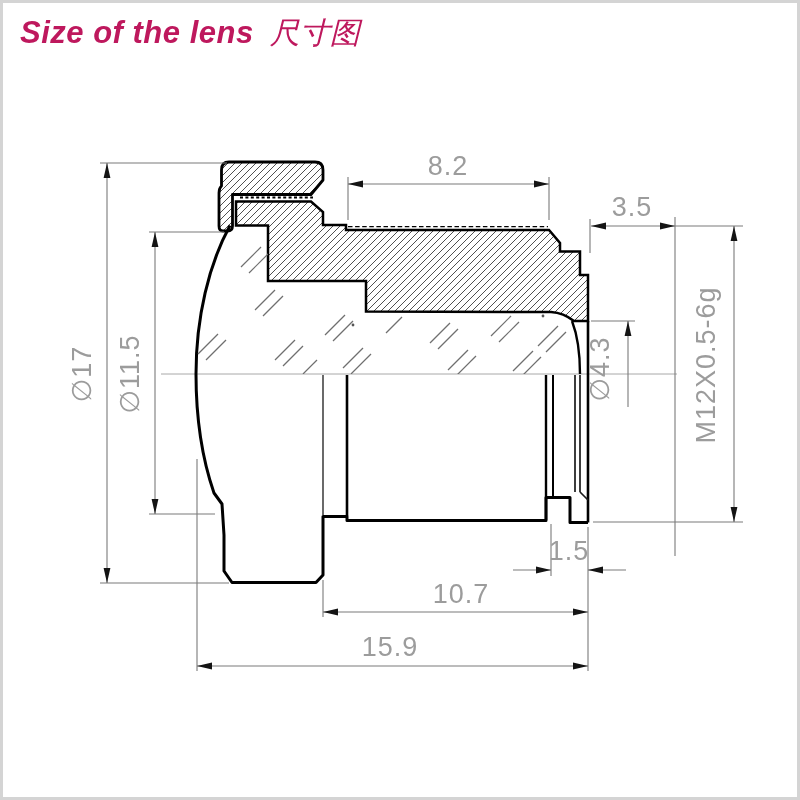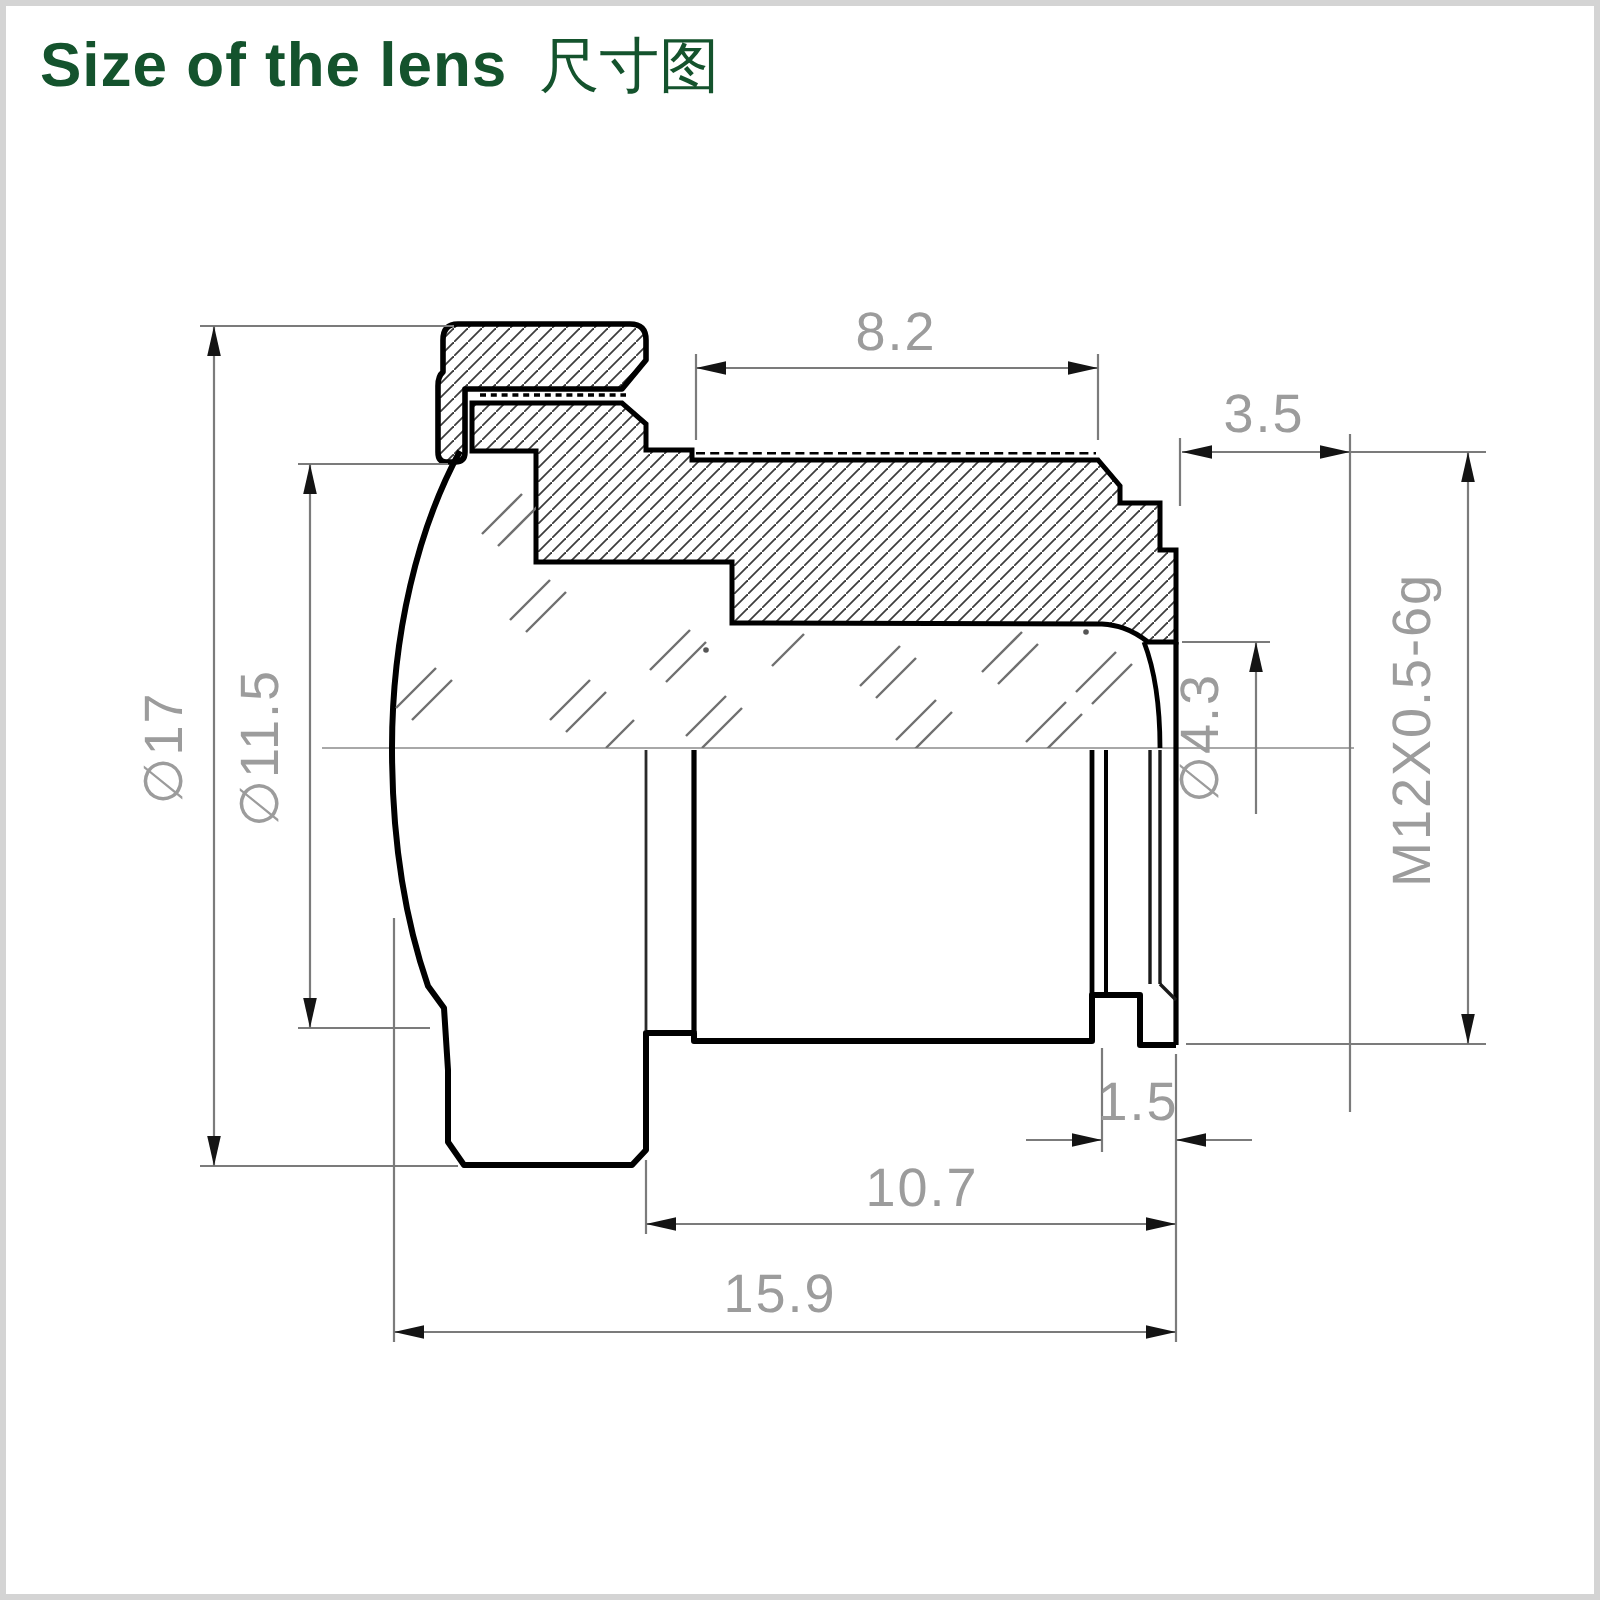--- a/index.html
+++ b/index.html
@@ -8,22 +8,23 @@
     width:800px;height:800px;
     box-sizing:border-box;
     border:3px solid #d4d4d4;
     background:#ffffff;
     font-family:"Liberation Sans", sans-serif;
     overflow:hidden;
   }
   .title{
     position:absolute;
     left:17px;top:10px;
-    color:#14532d;
+    color:#be185d;
     white-space:nowrap;
+    font-style:italic;
   }
   .title .en{
     font-size:31px;
     font-weight:bold;
     letter-spacing:0.5px;
   }
   .title .cn{
     font-size:30px;
     font-weight:normal;
     margin-left:16px;

